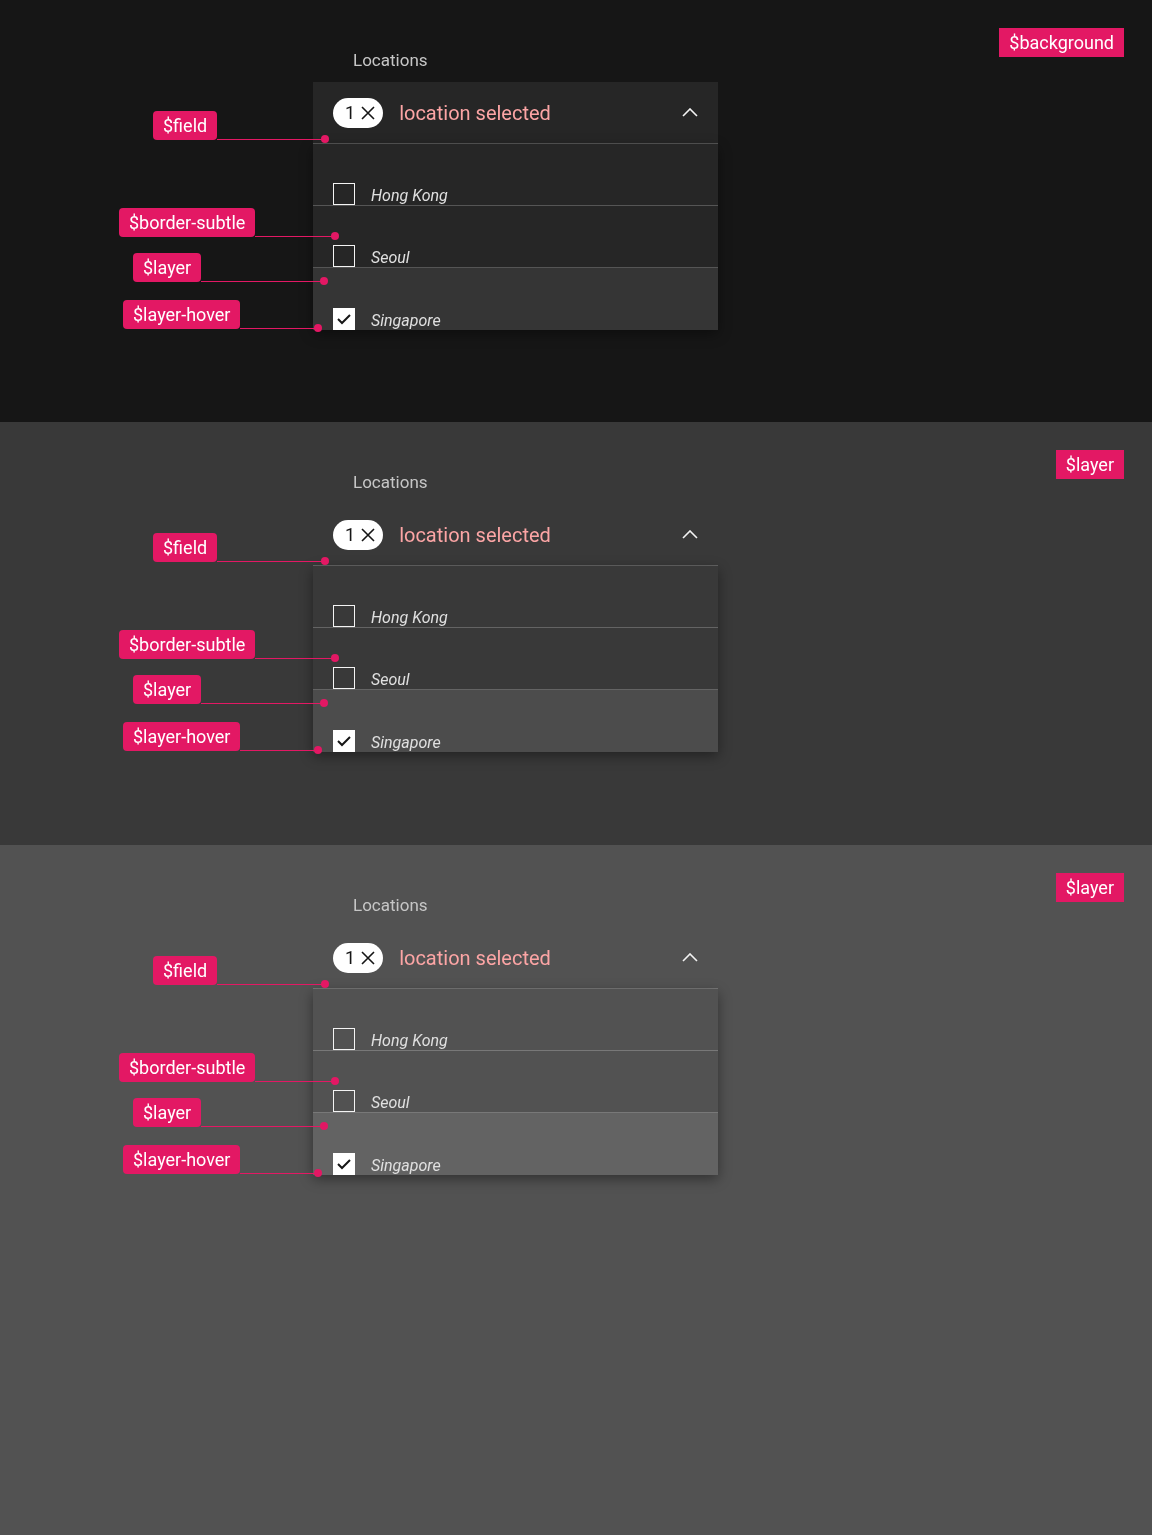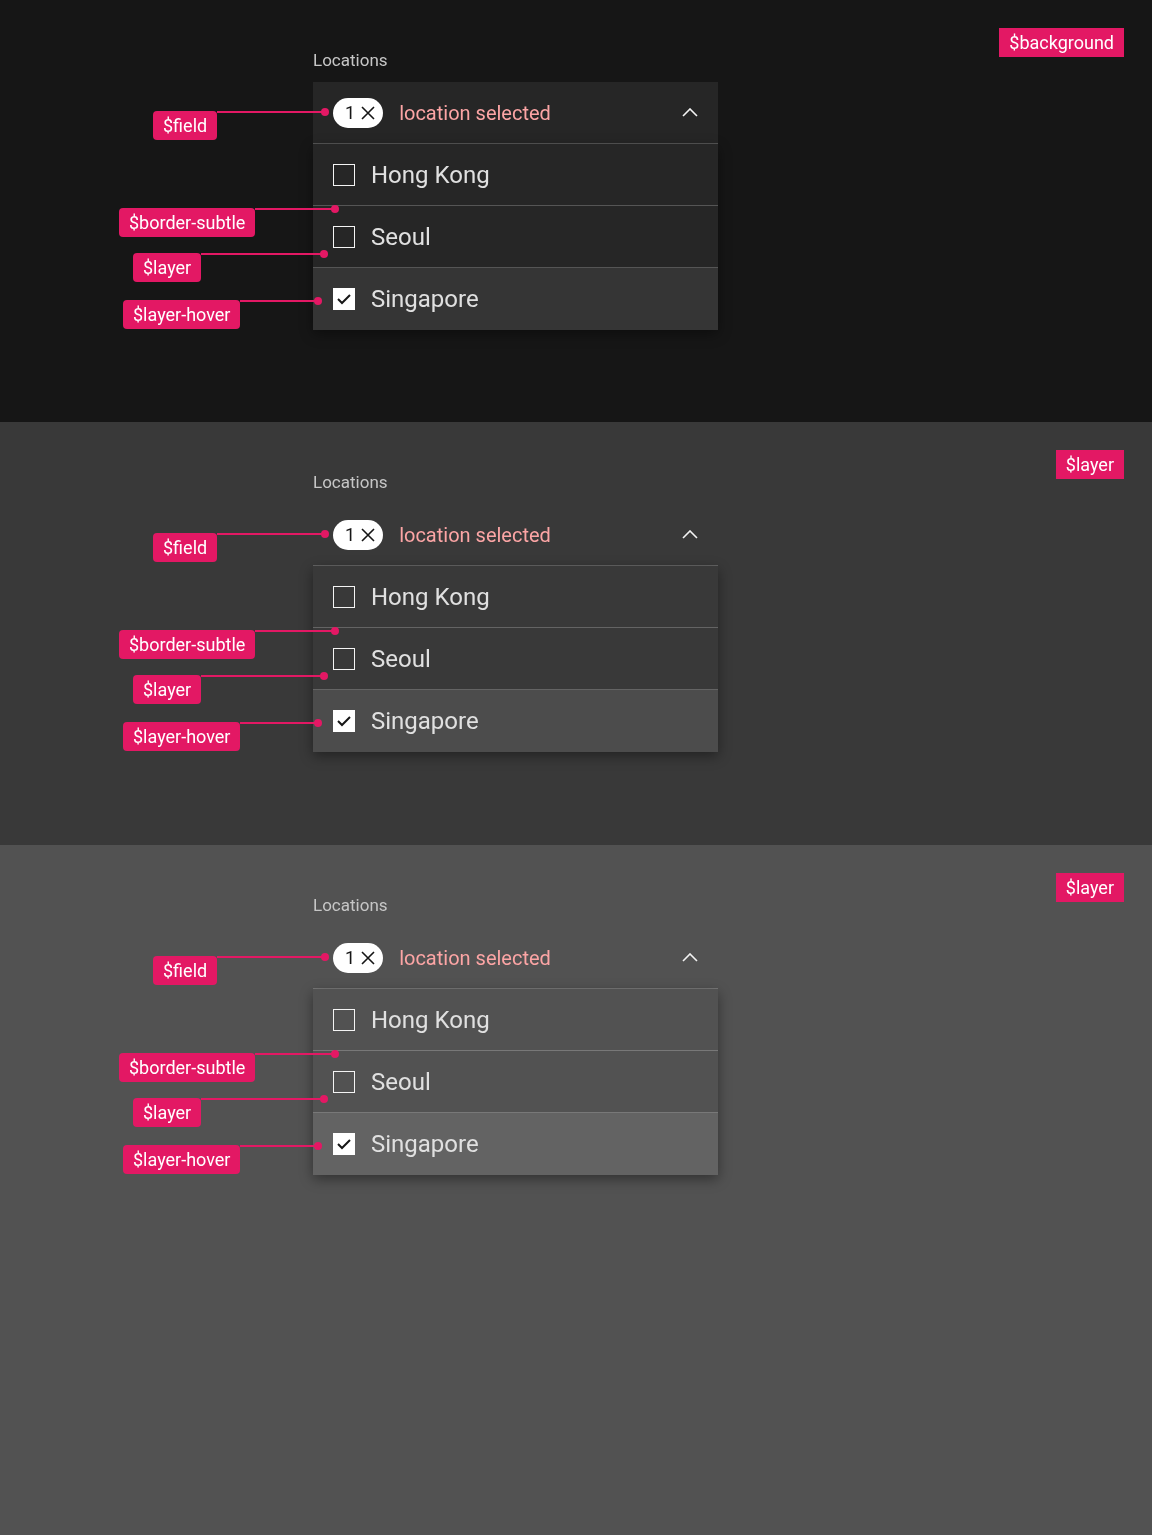--- a/index.html
+++ b/index.html
@@ -30,20 +30,21 @@
 
 .multiselect {
   position: absolute;
   left: 313px;
   width: 405px;
 }
 .ms-label {
   font-size: 17px;
   color: #c6c6c6;
   margin-bottom: 12px;
+  margin-left: 40px;
 }
 .ms-field {
   height: 62px;
   display: flex;
   align-items: center;
   padding: 0 20px 0 20px;
   color: #f4f4f4;
   font-size: 20px;
   border-bottom: 1px solid rgba(255,255,255,0.22);
   cursor: pointer;
@@ -71,24 +72,25 @@
 .ms-menu {
   box-shadow: 0 4px 12px rgba(0,0,0,0.4);
 }
 .panel-1 .ms-menu { background: #262626; }
 .panel-2 .ms-menu { background: #393939; }
 .panel-3 .ms-menu { background: #525252; }
 
 .ms-option {
   height: 62px;
   display: flex;
-  align-items: center;
+  align-items: flex-end;
   padding: 0 20px;
   color: #e0e0e0;
-  font-size: 24px;
+  font-size: 16px;
+  font-style: italic;
 }
 .ms-option.divider { border-bottom: 1px solid rgba(255,255,255,0.22); }
 .panel-1 .ms-option.hovered { background: #353535; }
 .panel-2 .ms-option.hovered { background: #4c4c4c; }
 .panel-3 .ms-option.hovered { background: #636363; }
 
 .checkbox {
   width: 22px; height: 22px;
   border: 1.5px solid #f4f4f4;
   margin-right: 16px;
@@ -99,21 +101,21 @@
 }
 .checkbox.checked {
   background: #fff;
   border-color: #fff;
 }
 
 
 .anno {
   position: absolute;
   display: flex;
-  align-items: flex-start;
+  align-items: flex-end;
 }
 .anno-tag {
   background: #e31864;
   color: #fff;
   font-size: 18px;
   padding: 4px 10px;
   border-radius: 4px;
   white-space: nowrap;
 }
 .anno-line {

